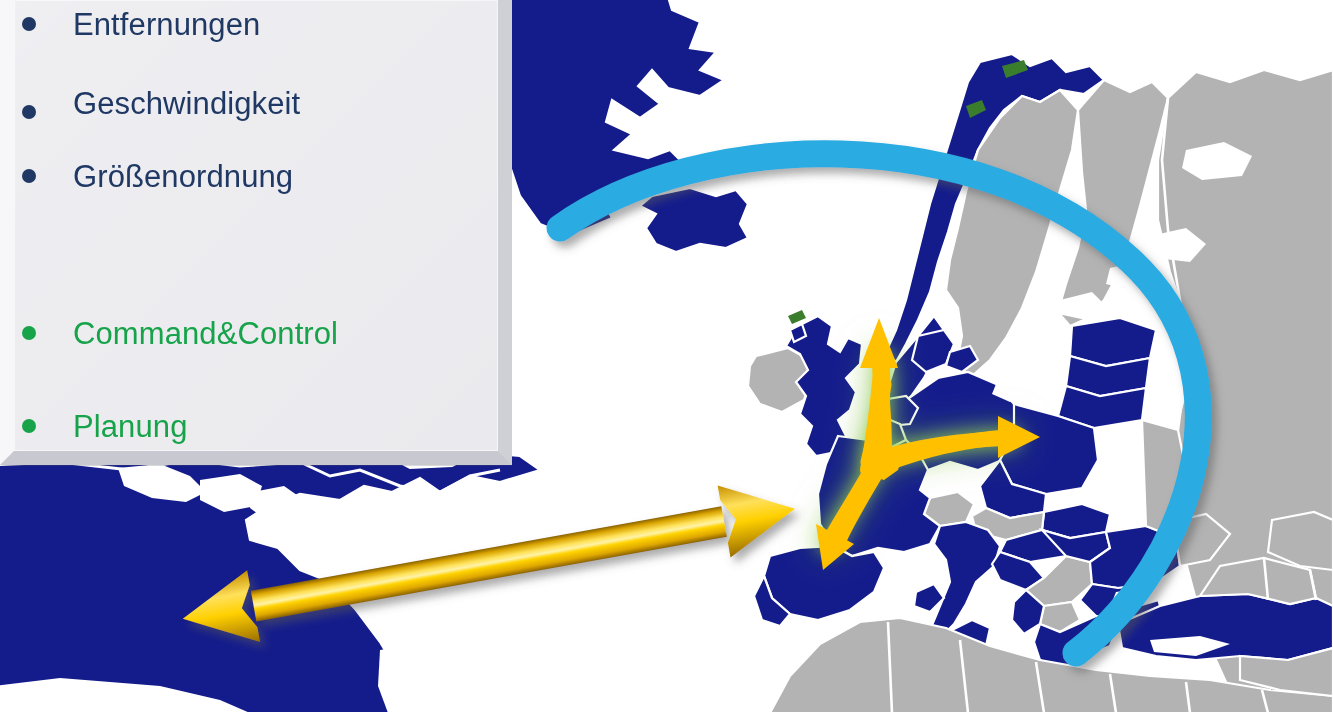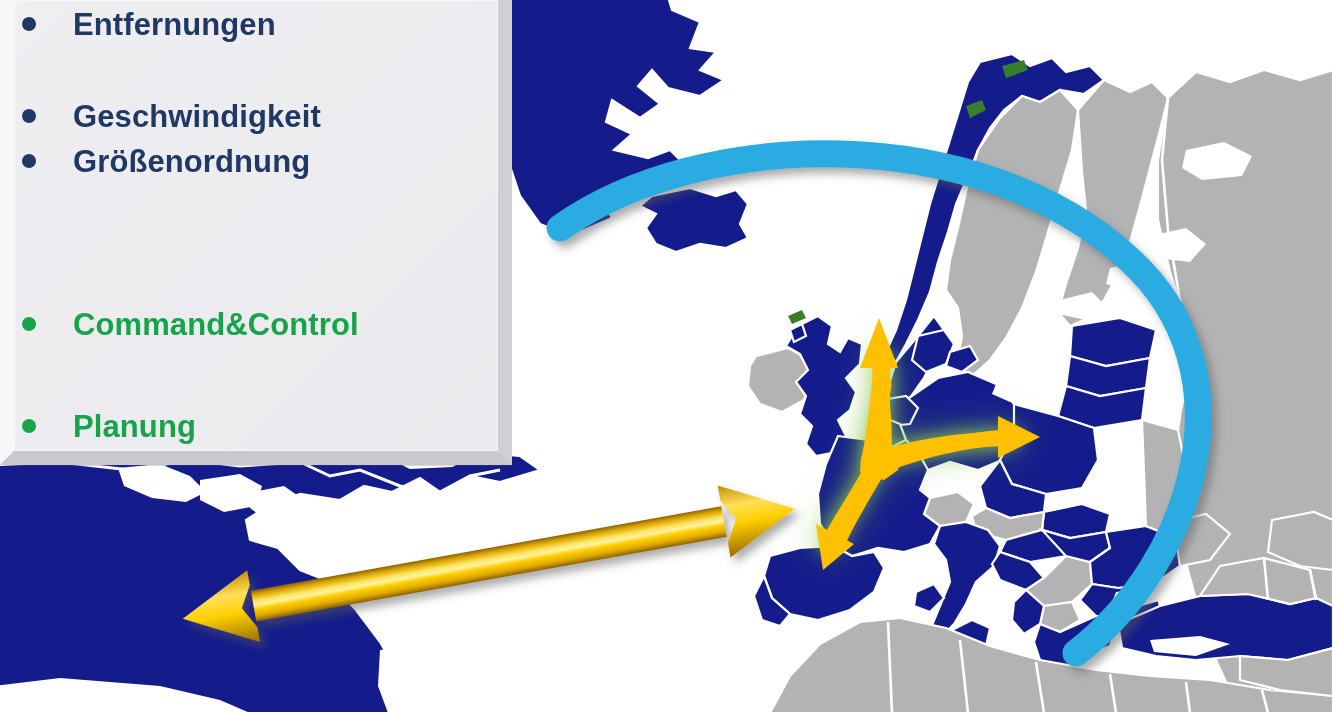--- a/index.html
+++ b/index.html
@@ -50,21 +50,21 @@
     padding:0;margin:0;list-style:none;
   }
   .bullet-row{
     position:absolute;display:flex;align-items:center;
     left:14px;width:484px;height:52px;
   }
   .bullet-dot{
     width:14px;height:14px;border-radius:50%;flex:0 0 auto;margin-left:8px;
   }
   .bullet-text{
-    margin-left:37px;font-size:31px;font-weight:bold;letter-spacing:0.1px;
+    margin-left:37px;font-size:31px;font-weight:normal;letter-spacing:0.1px;
     white-space:nowrap;line-height:1;
   }
   .bullet-dark .bullet-dot{background:#1f3864;}
   .bullet-dark .bullet-text{color:#1f3864;}
   .bullet-green .bullet-dot{background:#16a34a;}
   .bullet-green .bullet-text{color:#16a34a;}
 </style>
 </head>
 <body>
 
@@ -404,29 +404,29 @@
     <div class="facet facet-left"></div>
     <div class="facet facet-right"></div>
     <div class="facet facet-bottom"></div>
     <div class="panel-face"></div>
 
     <ul id="bullet-list">
       <li class="bullet-row bullet-dark" style="top: 12px;">
         <span class="bullet-dot"></span>
         <span class="bullet-text">Entfernungen</span>
       </li>
-      <li class="bullet-row bullet-dark" style="top: 104px;">
+      <li class="bullet-row bullet-dark" style="top: 81px; align-items: flex-end;">
         <span class="bullet-dot"></span>
         <span class="bullet-text">Geschwindigkeit</span>
       </li>
-      <li class="bullet-row bullet-dark" style="top: 149px;">
+      <li class="bullet-row bullet-dark" style="top: 164px;">
         <span class="bullet-dot"></span>
         <span class="bullet-text">Größenordnung</span>
       </li>
-      <li class="bullet-row bullet-green" style="top: 312px;">
+      <li class="bullet-row bullet-green" style="top: 321px;">
         <span class="bullet-dot"></span>
         <span class="bullet-text">Command&amp;Control</span>
       </li>
       <li class="bullet-row bullet-green" style="top: 414px;">
         <span class="bullet-dot"></span>
         <span class="bullet-text">Planung</span>
       </li>
     </ul>
   </div>
 

